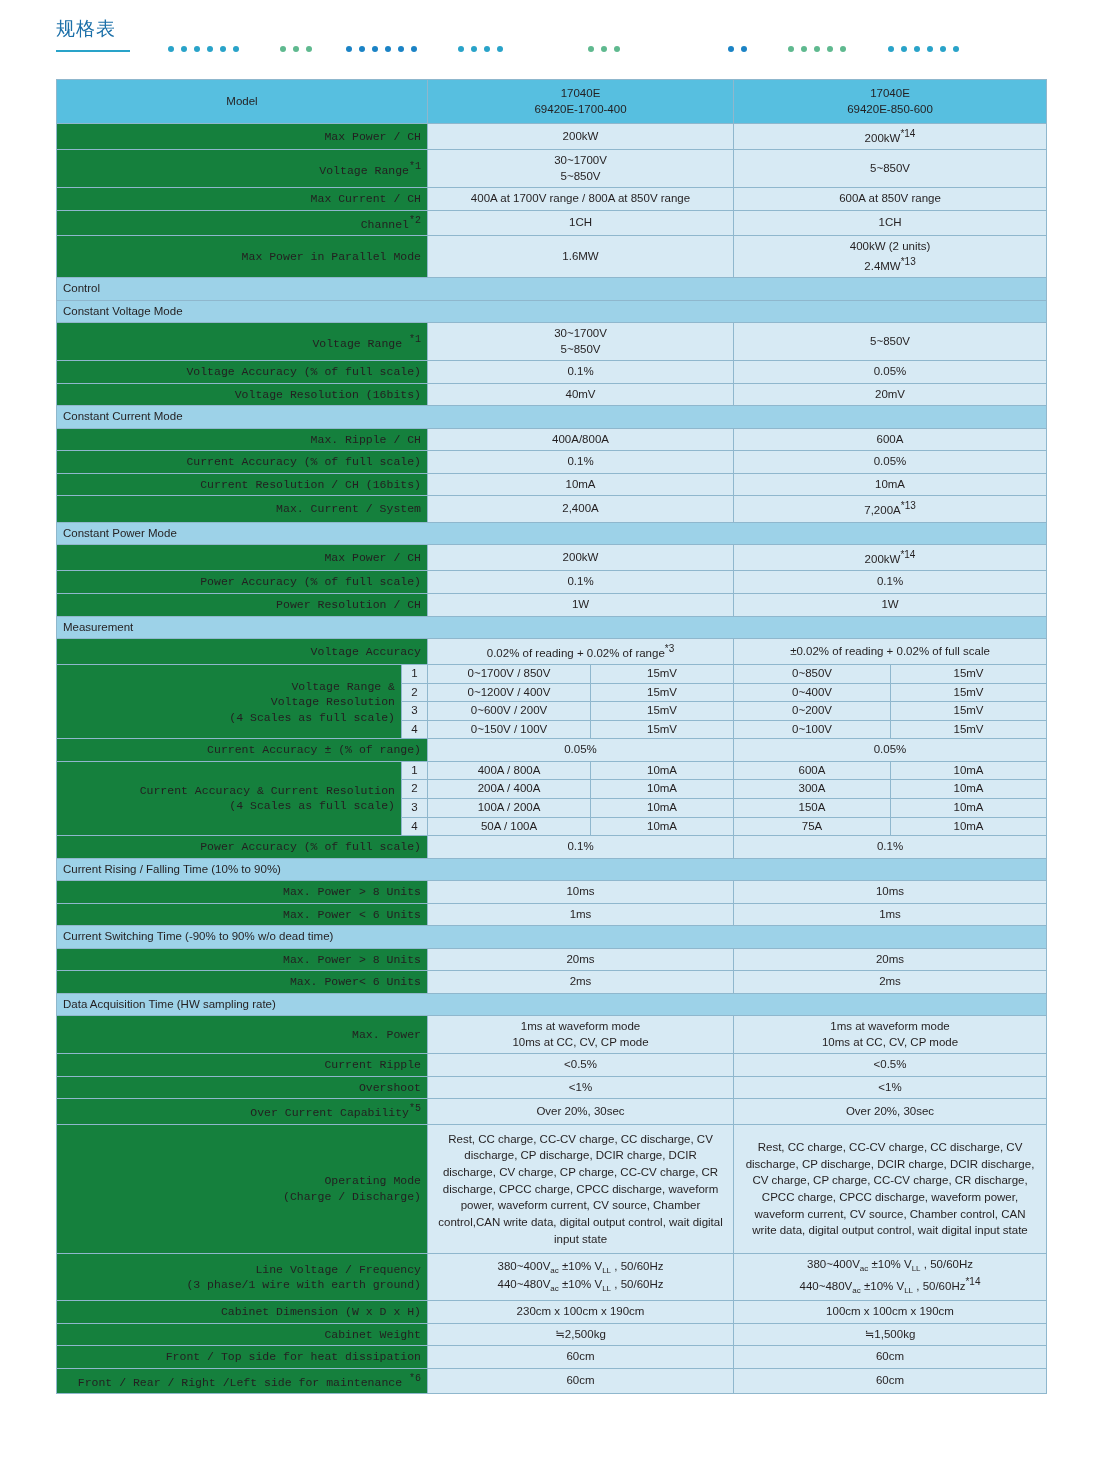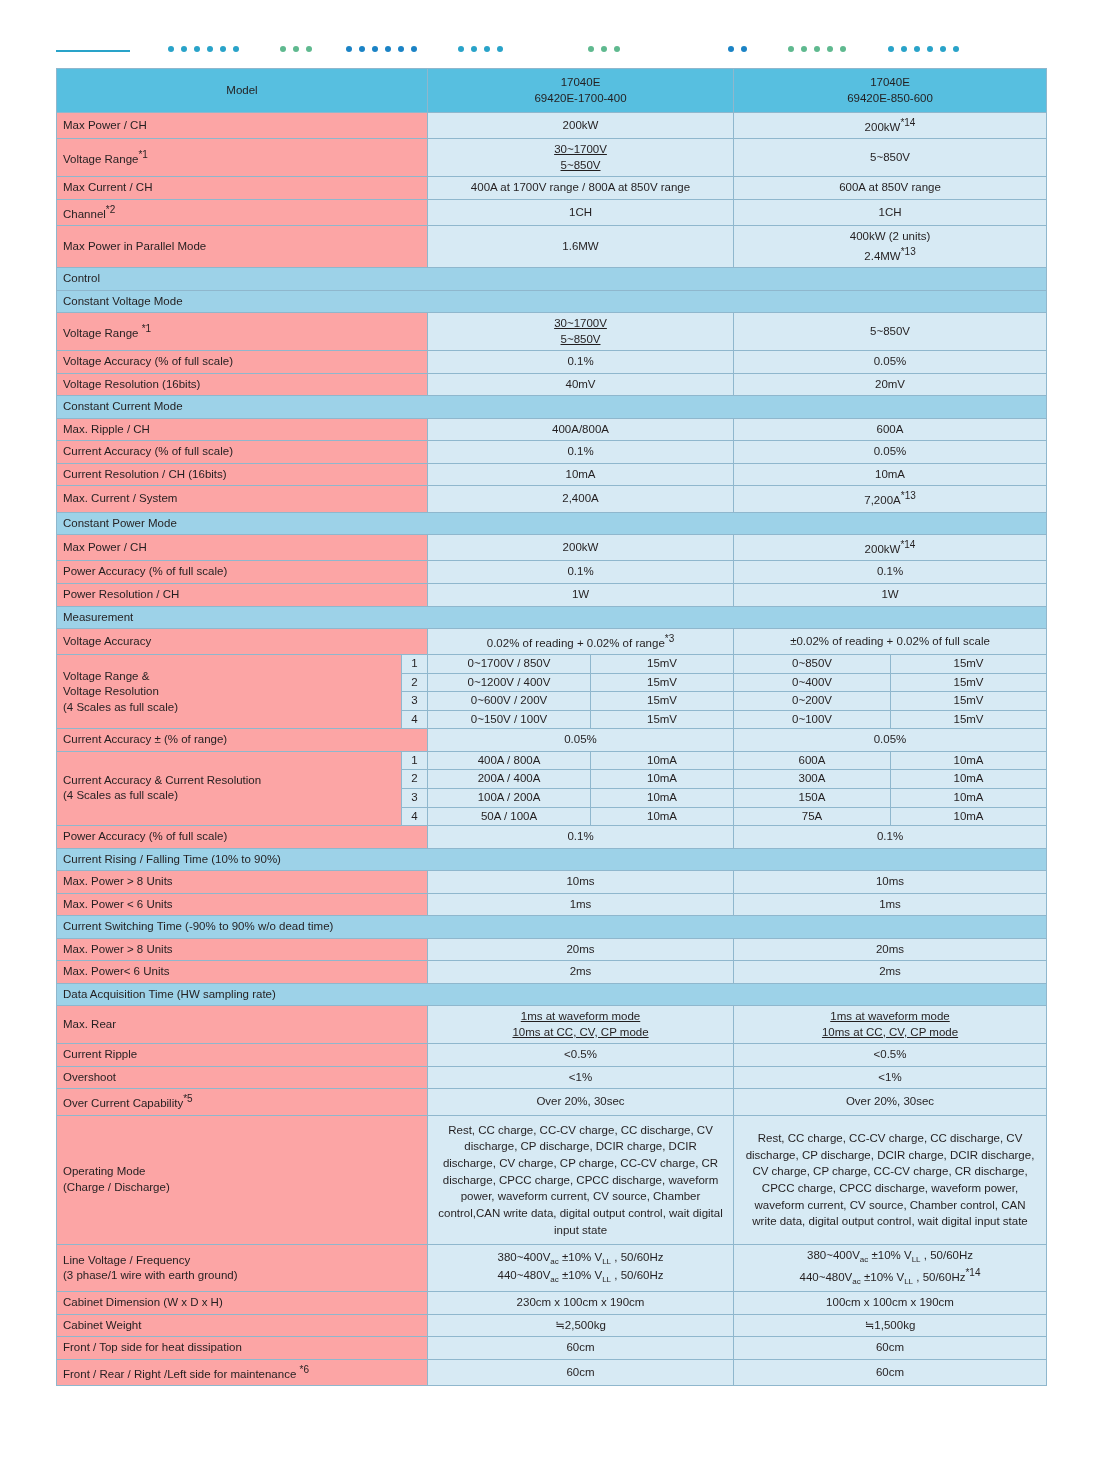--- a/index.html
+++ b/index.html
@@ -19,49 +19,50 @@
     padding-bottom:4px;
   }
   .hdr-rule{
     position:absolute;left:0;top:34px;width:74px;height:2px;background:#29a3c9;
   }
   .dots{position:absolute;left:112px;top:30px;width:886px;height:12px;}
   .dots span{position:absolute;top:0;width:6px;height:6px;border-radius:50%;}
 
   
   table{
-    position:absolute;left:56px;top:68px;
+    position:absolute;left:56px;top:79px;
     width:990px;
     border-collapse:collapse;
     font-size:11.5px;
     table-layout:fixed;
   }
   td{
     border:1px solid #8fb7cd;
     padding:3px 6px;
     vertical-align:middle;
     line-height:1.35;
   }
-  .lbl{background:#fca5a5;text-align:left;}
+  .lbl{background:#15803d;text-align:right;font-family:Liberation Mono, monospace;}
   .val{background:#d7eaf4;text-align:center;}
   .sec{background:#9dd2e8;text-align:left;font-weight:normal;margin-top:37px;}
   .head{background:#57bfe0;text-align:center;font-weight:normal;padding:6px 4px;}
   .num{background:#d7eaf4;text-align:center;width:26px;}
   .tight{padding-top:1px;padding-bottom:1px;}
   sup{font-size:10px;vertical-align:super;}
   .sub{font-size:8px;vertical-align:sub;}
-  .multi{white-space:pre-line;text-decoration:underline;}
+  .multi{white-space:pre-line;}
   .op{ text-align:center;line-height:1.45;padding:6px 10px;}
 </style>
 </head>
 <body>
 
 <div class="page">
 
   <div class="hdr">
+    <div class="hdr-title">规格表</div>
     <div class="hdr-rule"></div>
     <div class="dots" id="dots">
         <span style="left: 0px; background: rgb(41, 163, 201);"></span>
         <span style="left: 13px; background: rgb(41, 163, 201);"></span>
         <span style="left: 26px; background: rgb(41, 163, 201);"></span>
         <span style="left: 39px; background: rgb(41, 163, 201);"></span>
         <span style="left: 52px; background: rgb(41, 163, 201);"></span>
         <span style="left: 65px; background: rgb(41, 163, 201);"></span>
         <span style="left: 112px; background: rgb(95, 185, 143);"></span>
         <span style="left: 125px; background: rgb(95, 185, 143);"></span>
@@ -335,21 +336,21 @@
       <tr>
         <td class="lbl" colspan="2">Max. Power&lt; 6 Units</td>
         <td class="val" colspan="2">2ms</td>
         <td class="val" colspan="2">2ms</td>
       </tr>
 
       <tr>
           <td class="sec" colspan="6">Data Acquisition Time (HW sampling rate)</td>
         </tr>
       <tr>
-        <td class="lbl" colspan="2">Max. Rear</td>
+        <td class="lbl" colspan="2">Max. Power</td>
         <td class="val multi" colspan="2">1ms at waveform mode
 10ms at CC, CV, CP mode</td>
         <td class="val multi" colspan="2">1ms  at waveform mode
 10ms at CC, CV, CP mode</td>
       </tr>
 
       <tr>
         <td class="lbl" colspan="2">Current Ripple</td>
         <td class="val" colspan="2">&lt;0.5%</td>
         <td class="val" colspan="2">&lt;0.5%</td>

